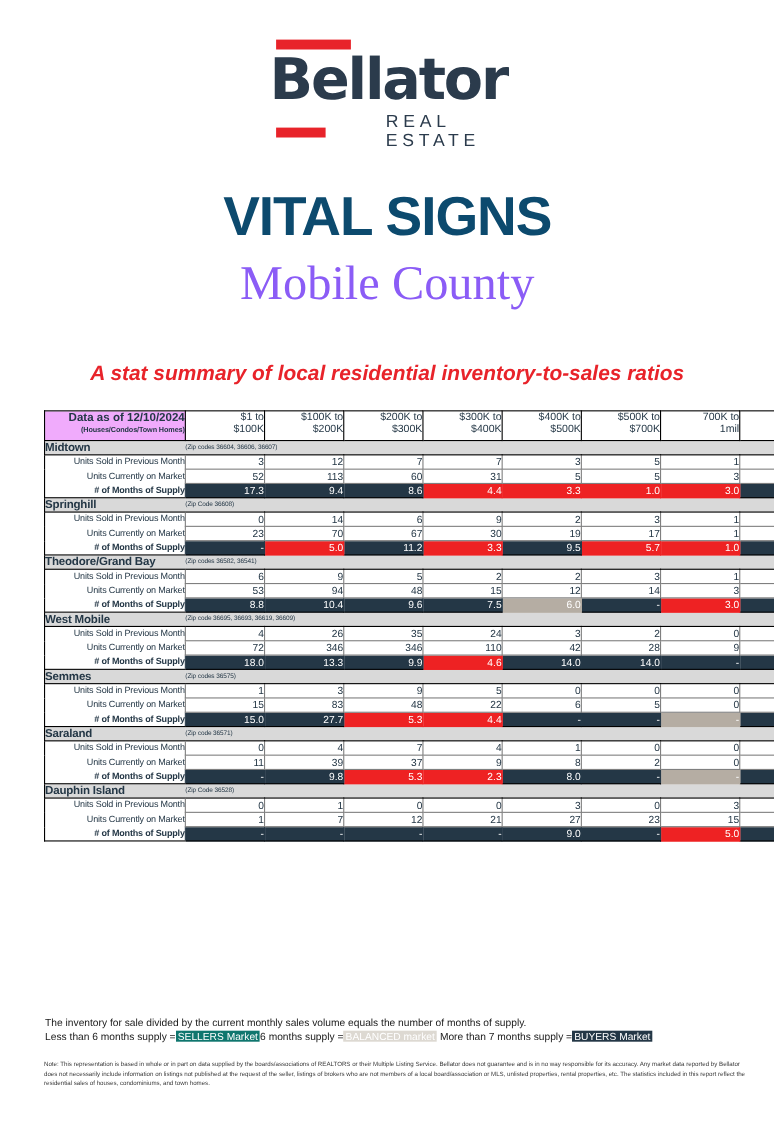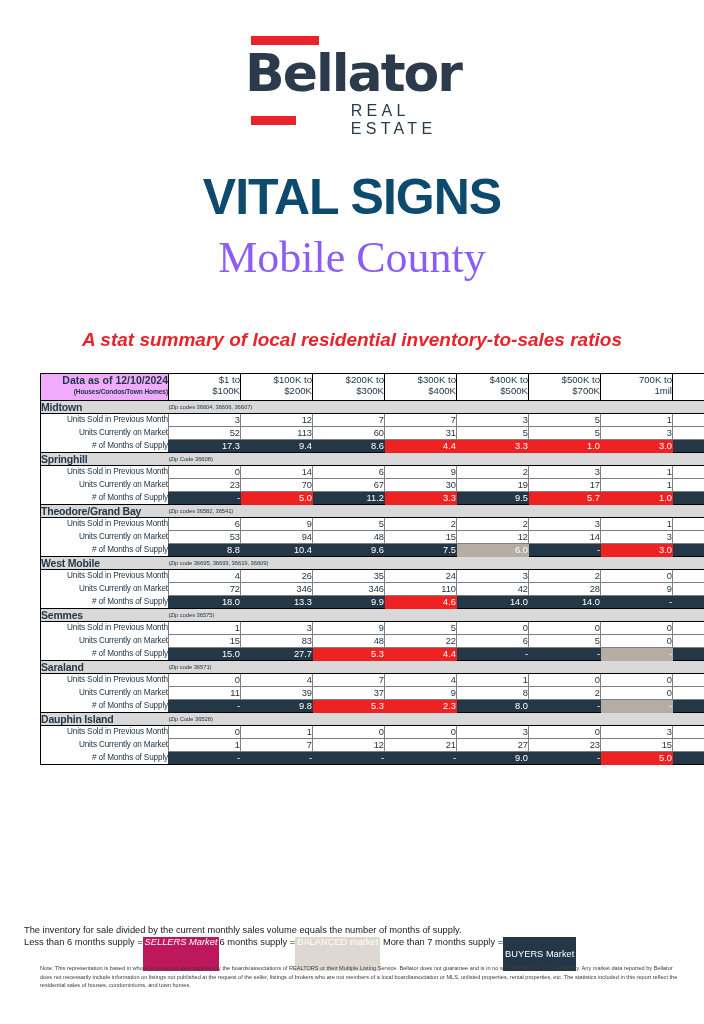--- a/index.html
+++ b/index.html
@@ -145,46 +145,46 @@
     border: 1px solid #7f7f7f;
     background: #fff;
     line-height: 12px;
     font-size: 9.3px;
   }
   .cell.last { border-right: 1.4px solid #000; }
 
   
   tr.supply .row-label {
     border-bottom: 1.4px solid #000;
-    font-weight: normal;
+    font-weight: bold;
   }
   tr.supply .cell {
     color: #ffffff;
     background: #243746;
     border: 1px solid #243746;
     border-bottom: 1.4px solid #000;
     font-size: 9.3px;
   }
   tr.supply .cell.sellers { background: #ee2223; border-color: #ee2223; }
   tr.supply .cell.balanced { background: #b5ada3; border-color: #b5ada3; }
   tr.supply .cell.last { border-right: 1.4px solid #000; }
   tr.units .row-label { }
 
   
-  .footer { position: absolute; left: 24px; top: 925px; width: 640px; }
+  .footer { position: absolute; left: 41px; top: 925px; width: 640px; }
   .foot-line1 { font-size: 9.3px; color: #1a1a1a; margin-bottom: 2px; }
   .foot-line2 { font-size: 9.3px; color: #1a1a1a; display: flex; flex-wrap: nowrap; }
   .tag-sellers {
-    background: #be185d; color: #fff; padding: 0 2px; font-weight: normal; font-style: italic;
+    background: #0f766e; color: #fff; padding: 0 2px; font-weight: normal;
   }
   .tag-balanced {
     background: #ddd9d2; color: #ffffff; padding: 0 2px;
   }
   .tag-buyers {
-    background: #243746; color: #fff; padding: 12px 2px;
+    background: #243746; color: #fff; padding: 0 2px;
   }
   .disclaimer {
     position: absolute; left: 40px; top: 964px; width: 640px;
     font-size: 5.6px; line-height: 8.5px; color: #3a3a3a;
   }
 </style>
 </head>
 <body>
 
 <div class="page">

